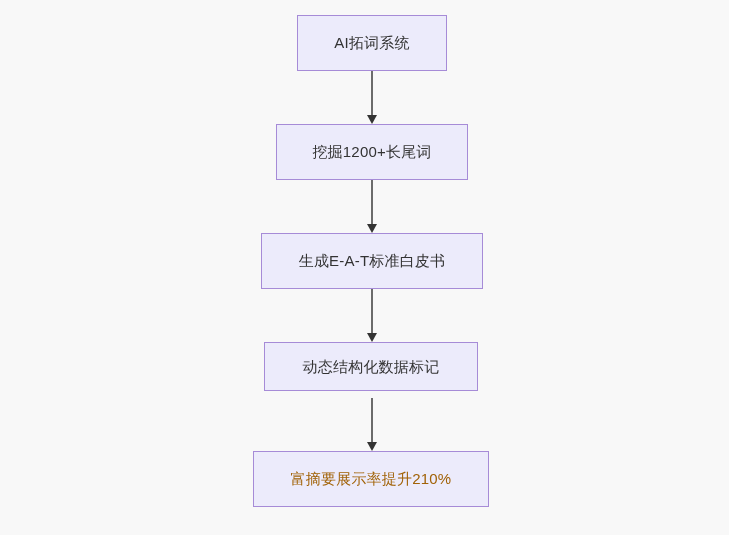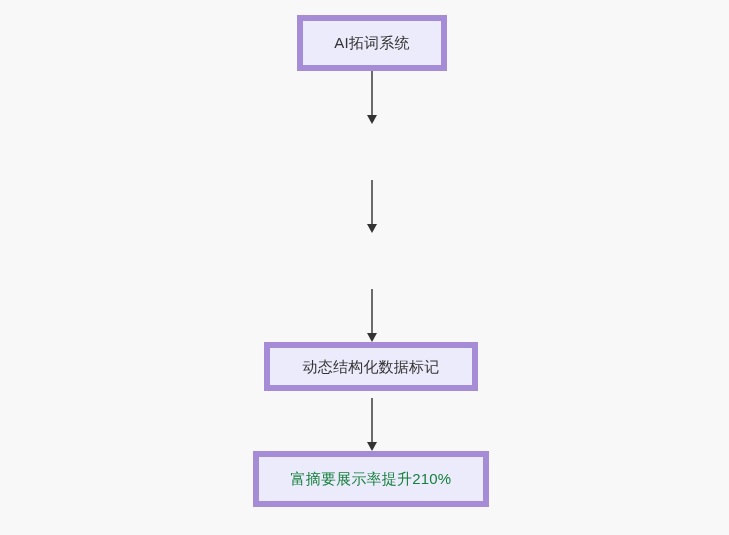--- a/index.html
+++ b/index.html
@@ -19,21 +19,21 @@
     position: relative;
     width: 729px;
     height: 535px;
     background: #f8f8f8;
   }
 
   .flow-node {
     position: absolute;
     box-sizing: border-box;
     background: #ecebfb;
-    border: 6px solid #22c55e;
+    border: 1px solid #22c55e;
     border-radius: 0;
     display: flex;
     align-items: center;
     justify-content: center;
     text-align: center;
   }
 
   .flow-node-label {
     color: #333333;
     font-size: 15px;
@@ -84,20 +84,26 @@
     <div class="flow-edge-arrow" style="top: 44px; border-top-color: rgb(51, 51, 51);"></div>
   </div>
   <div class="flow-edge" style="left: 371px; top: 398px; width: 2px; height: 53px;">
     <div class="flow-edge-line" style="height: 45px; background: rgb(107, 107, 107);"></div>
     <div class="flow-edge-arrow" style="top: 44px; border-top-color: rgb(51, 51, 51);"></div>
   </div>
 
   <div class="flow-node" style="left: 297px; top: 15px; width: 150px; height: 56px; background: rgb(236, 235, 251); border-color: rgb(166, 139, 215);">
     <span class="flow-node-label" style="color: rgb(51, 51, 51);">AI拓词系统</span>
   </div>
+  <div class="flow-node" style="left: 276px; top: 124px; width: 192px; height: 56px; background: rgb(236, 235, 251); border-color: rgb(166, 139, 215);">
+    <span class="flow-node-label" style="color: rgb(51, 51, 51);">挖掘1200+长尾词</span>
+  </div>
+  <div class="flow-node" style="left: 261px; top: 233px; width: 222px; height: 56px; background: rgb(236, 235, 251); border-color: rgb(166, 139, 215);">
+    <span class="flow-node-label" style="color: rgb(51, 51, 51);">生成E-A-T标准白皮书</span>
+  </div>
   <div class="flow-node" style="left: 264px; top: 342px; width: 214px; height: 49px; background: rgb(236, 235, 251); border-color: rgb(166, 139, 215);">
     <span class="flow-node-label" style="color: rgb(51, 51, 51);">动态结构化数据标记</span>
   </div>
   <div class="flow-node" style="left: 253px; top: 451px; width: 236px; height: 56px; background: rgb(236, 235, 251); border-color: rgb(166, 139, 215);">
-    <span class="flow-node-label" style="color: #15803d;">富摘要展示率提升210%</span>
+    <span class="flow-node-label" style="color: #a16207;">富摘要展示率提升210%</span>
   </div>
 
 </div>
 
 </body></html>

